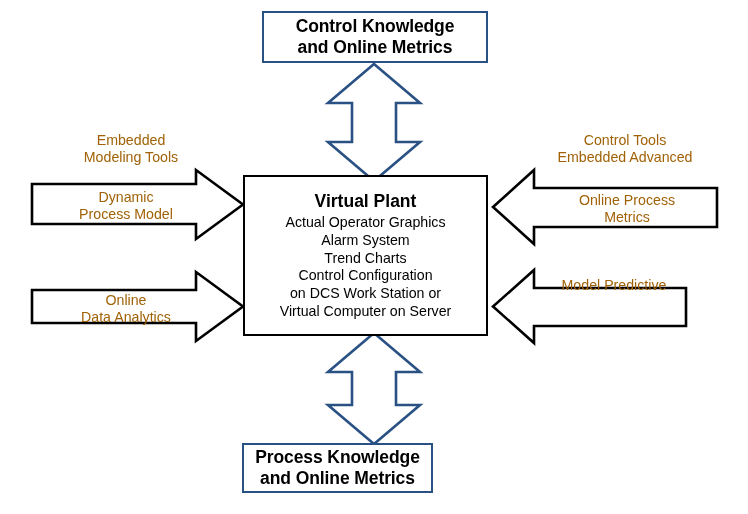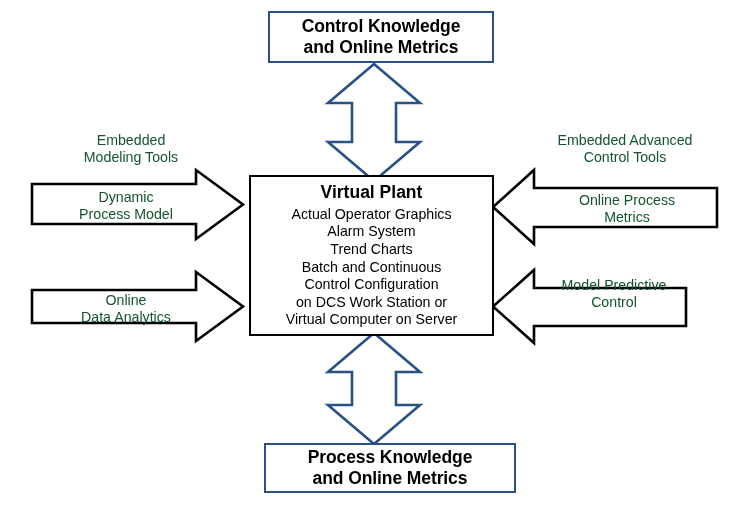--- a/index.html
+++ b/index.html
@@ -33,21 +33,20 @@
   
   .box {
     position: absolute;
     box-sizing: border-box;
     display: flex;
     flex-direction: column;
     align-items: center;
     justify-content: center;
     background: #ffffff;
     text-align: center;
-    margin-left: 6px;
   }
 
   .box.blue {
     border: 2px solid #2a5183;
     font-weight: bold;
     font-size: 17.5px;
     line-height: 1.18;
     letter-spacing: -0.1px;
   }
 
@@ -67,21 +66,21 @@
 
   .center-line { white-space: nowrap; }
 
   
   .label {
     position: absolute;
     text-align: center;
     font-size: 14.2px;
     line-height: 1.22;
     white-space: nowrap;
-    color: #14532d;
+    color: #a16207;
   }
   .label-line { display: block; }
 
   .caption-top { font-size: 14.2px; }
 </style>
 </head>
 <body>
 
 <div id="diagram-root">
 
@@ -103,54 +102,52 @@
   <div class="box blue" style="left:262px; top:11px; width:226px; height:52px;">
     <span class="label-line">Control Knowledge</span>
     <span class="label-line">and Online Metrics</span>
   </div>
 
   <div class="box center" style="left:243px; top:175px; width:245px; height:161px;">
     <span class="center-title">Virtual Plant</span>
     <span class="center-line">Actual Operator Graphics</span>
     <span class="center-line">Alarm System</span>
     <span class="center-line">Trend Charts</span>
-    <span class="center-line">Batch and Continuous</span>
     <span class="center-line">Control Configuration</span>
     <span class="center-line">on DCS Work Station or</span>
     <span class="center-line">Virtual Computer on Server</span>
   </div>
 
-  <div class="box blue" style="left:258px; top:443px; width:252px; height:50px;">
+  <div class="box blue" style="left:242px; top:443px; width:191px; height:50px;">
     <span class="label-line">Process Knowledge</span>
     <span class="label-line">and Online Metrics</span>
   </div>
 
   <div class="label caption-top" style="left:56px; top:132px; width:150px;">
     <span class="label-line">Embedded</span>
     <span class="label-line">Modeling Tools</span>
   </div>
 
   <div class="label" style="left:50px; top:292px; width:152px;">
     <span class="label-line">Online</span>
     <span class="label-line">Data Analytics</span>
   </div>
 
   <div class="label" style="left:50px; top:189px; width:152px;">
     <span class="label-line">Dynamic</span>
     <span class="label-line">Process Model</span>
   </div>
 
   <div class="label caption-top" style="left:530px; top:132px; width:190px;">
+    <span class="label-line">Control Tools</span>
     <span class="label-line">Embedded Advanced</span>
-    <span class="label-line">Control Tools</span>
   </div>
 
   <div class="label" style="left:541px; top:192px; width:172px;">
     <span class="label-line">Online Process</span>
     <span class="label-line">Metrics</span>
   </div>
 
   <div class="label" style="left:541px; top:277px; width:146px;">
     <span class="label-line">Model Predictive</span>
-    <span class="label-line">Control</span>
   </div>
 
 </div>
 
 </body></html>

